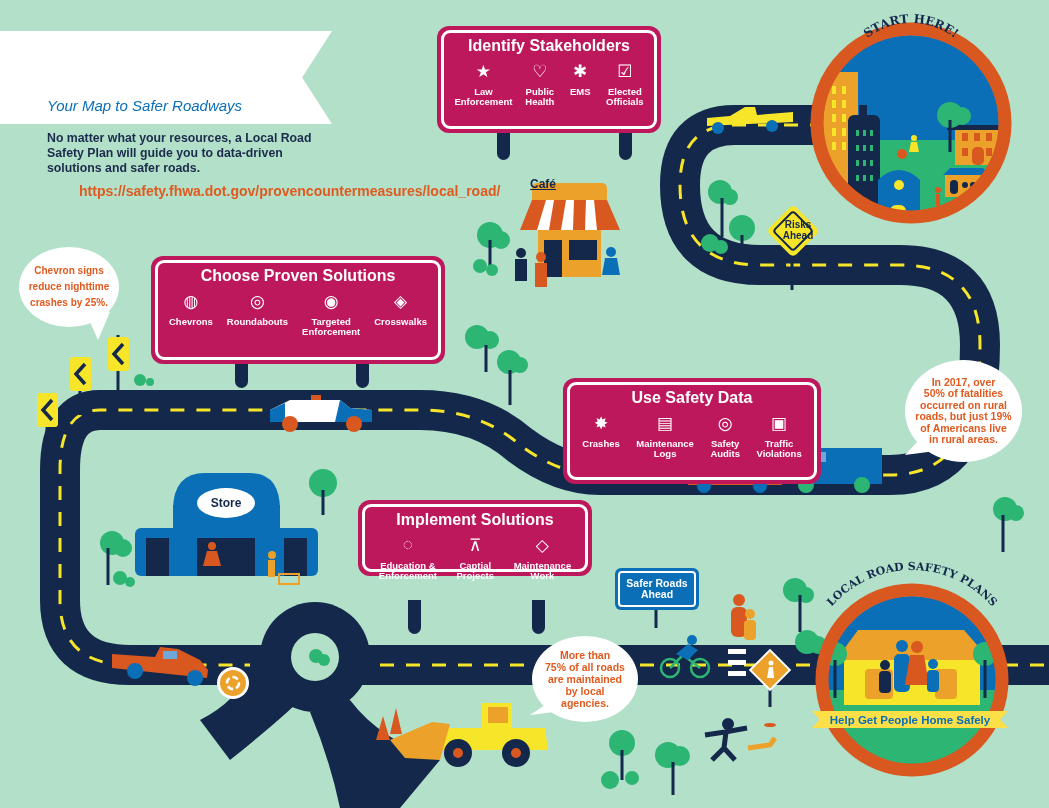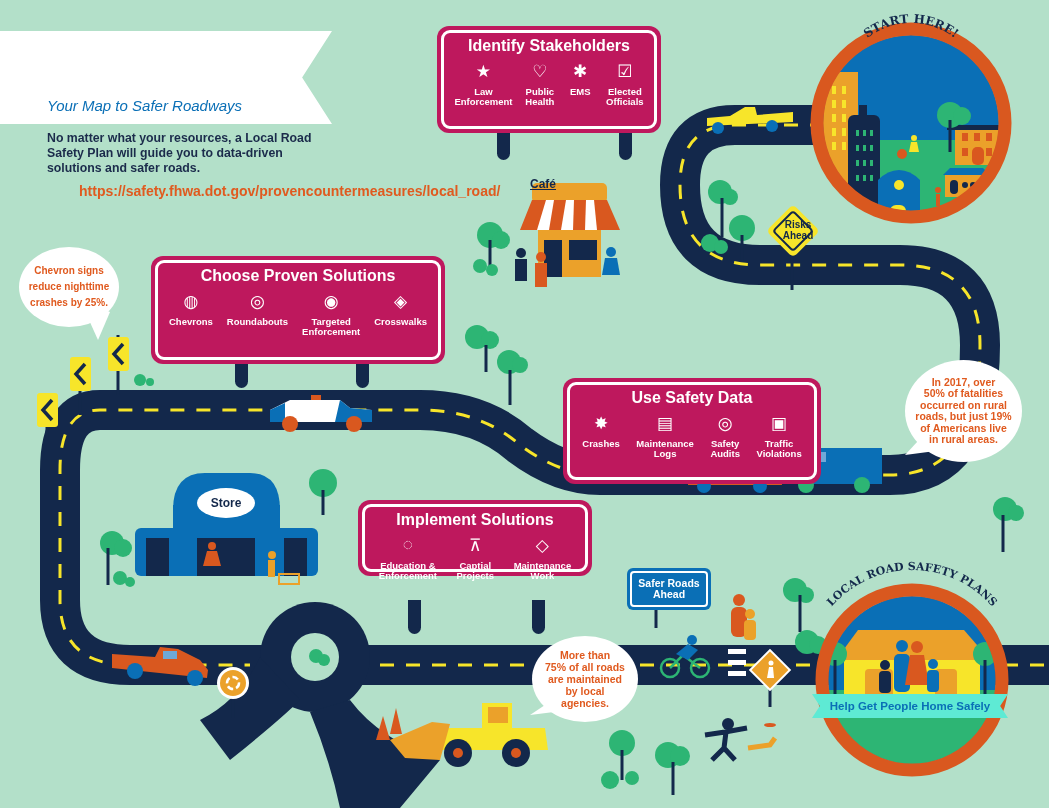--- a/index.html
+++ b/index.html
@@ -28,23 +28,23 @@
 
   
   .bubble { position: absolute; background: #fff; border-radius: 50%; color: #e05a1f; font-weight: bold;
     text-align: center; display: flex; align-items: center; justify-content: center; white-space: pre-line; }
   .arc-text { font-family: "DejaVu Serif", serif; font-weight: bold; fill: #13284b; }
 
   .store-label { position: absolute; left: 197px; top: 488px; width: 58px; height: 30px; background: #fff; border-radius: 50%;
     font-weight: bold; font-size: 12px; color: #13284b; display: flex; align-items: center; justify-content: center; }
   .cafe-label { position: absolute; left: 530px; top: 177px; width: 78px; text-align: left; font-weight: bold; font-size: 12px; color: #13284b; text-decoration: underline; }
   .risk-label { position: absolute; left: 770px; top: 219px; width: 56px; text-align: center; font-weight: bold; font-size: 10px; line-height: 11px; color: #13284b; white-space: pre-line; }
-  .safer-sign { position: absolute; left: 615px; top: 568px; width: 84px; height: 42px; background: #0a6fb6; border-radius: 6px; padding: 3px; margin-left: 12px; }
+  .safer-sign { position: absolute; left: 615px; top: 568px; width: 84px; height: 42px; background: #0a6fb6; border-radius: 6px; padding: 3px; }
   .safer-inner { width: 100%; height: 100%; border: 2px solid #fff; border-radius: 4px; color: #fff; font-weight: bold; font-size: 10.5px; line-height: 11px; text-align: center; display: flex; align-items: center; justify-content: center; white-space: pre-line; }
-  .ribbon { position: absolute; left: 812px; top: 694px; width: 196px; height: 24px; background: #5eead4;
+  .ribbon { position: absolute; left: 812px; top: 711px; width: 196px; height: 17px; background: #fde047;
     clip-path: polygon(0 0, 100% 0, 96% 50%, 100% 100%, 0 100%, 4% 50%);
     color: #0a6fb6; font-weight: bold; font-size: 11.5px; display: flex; align-items: center; justify-content: center; }
 </style>
 </head>
 <body>
 
 <div id="canvas">
 
   <svg class="scene" width="1049" height="808" viewBox="0 0 1049 808">
 

